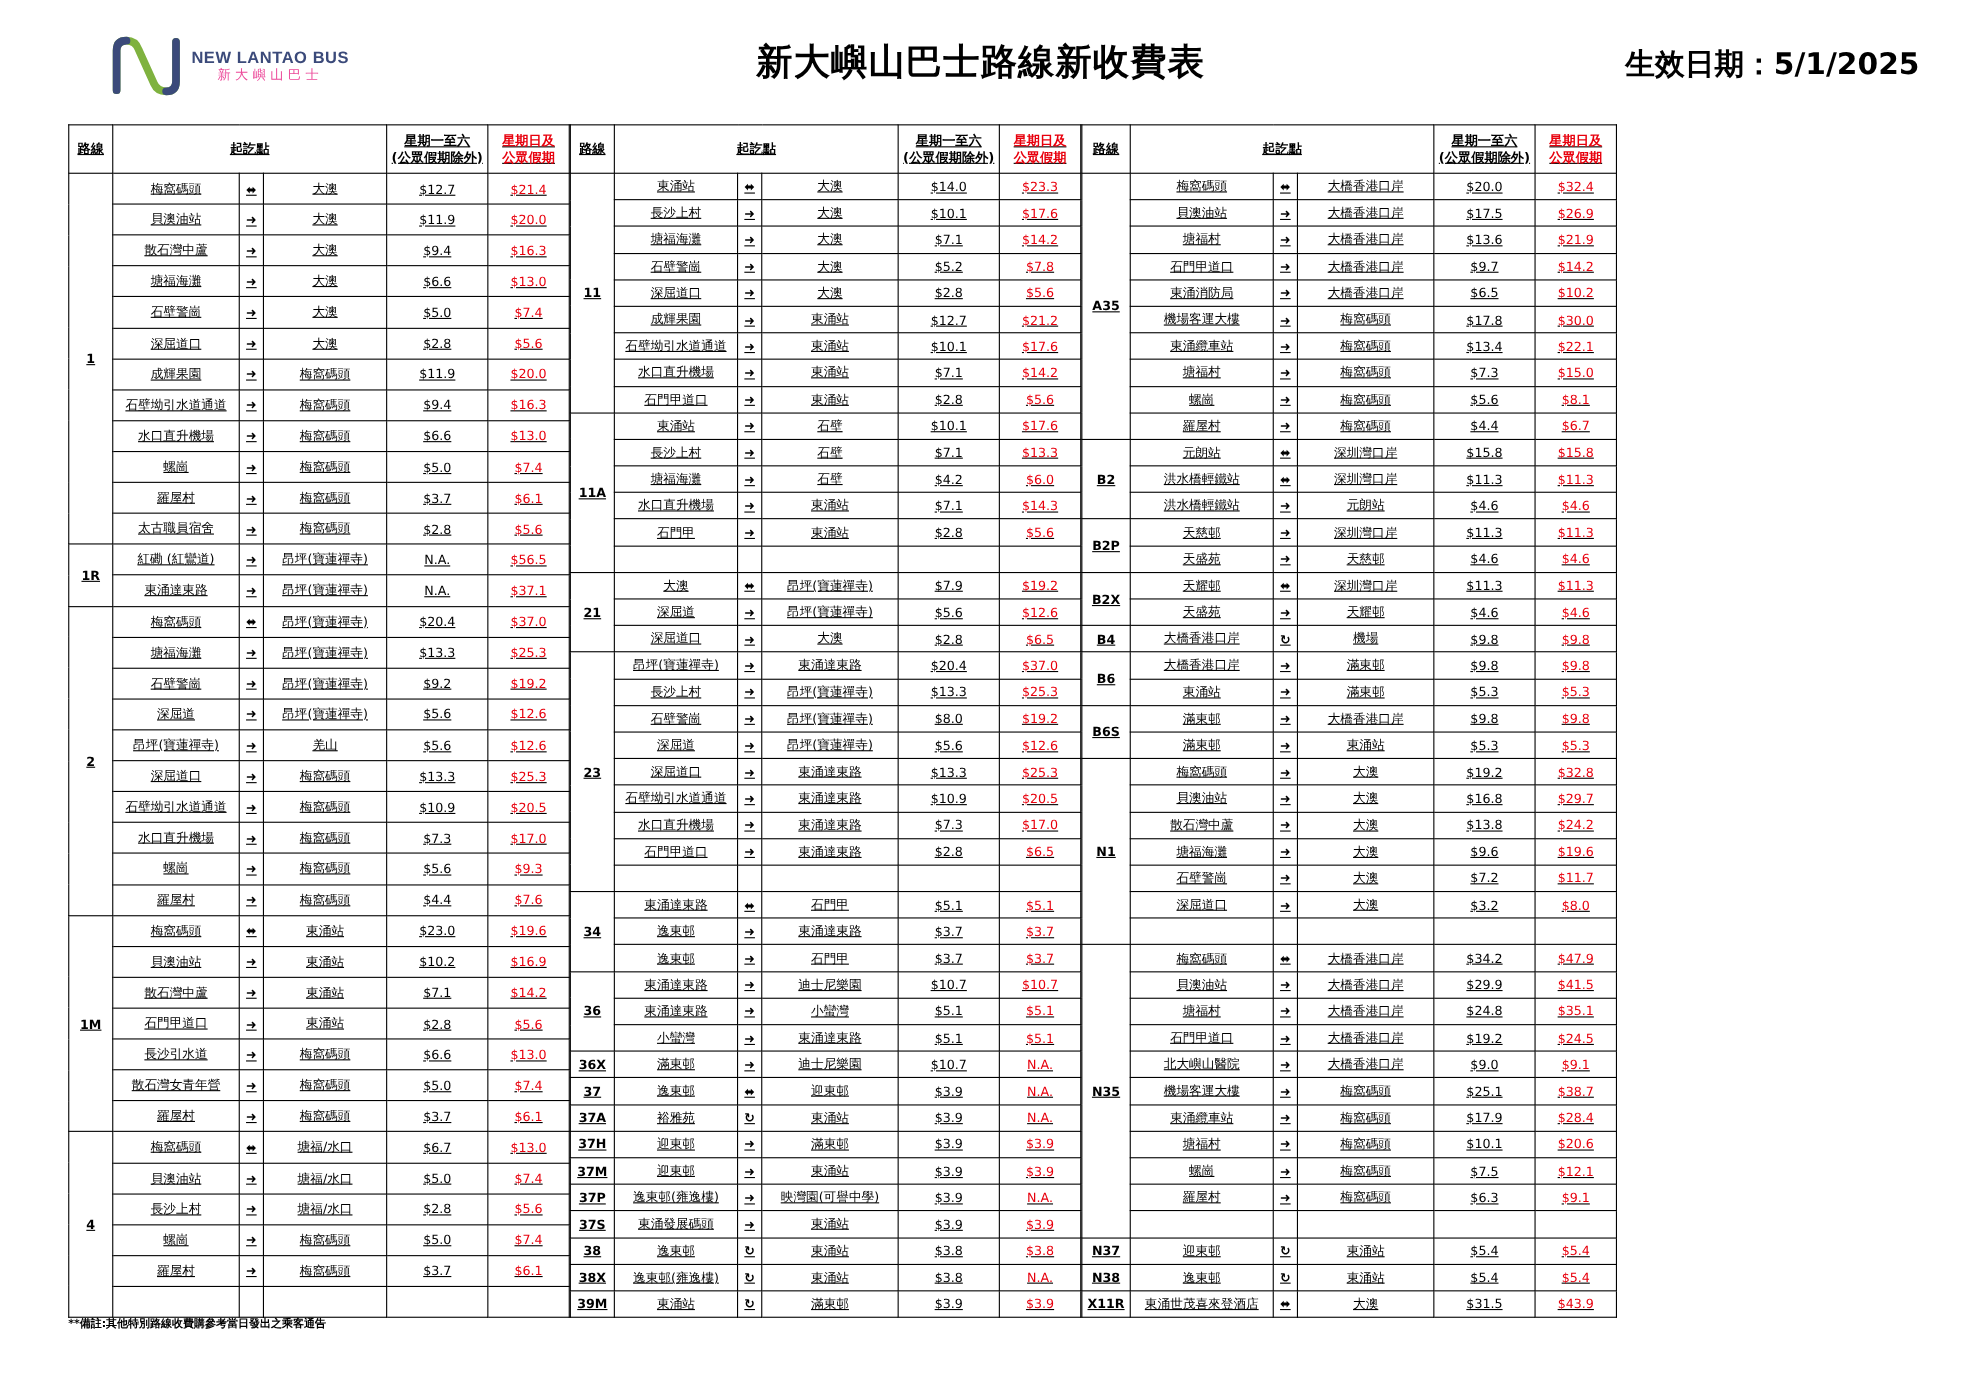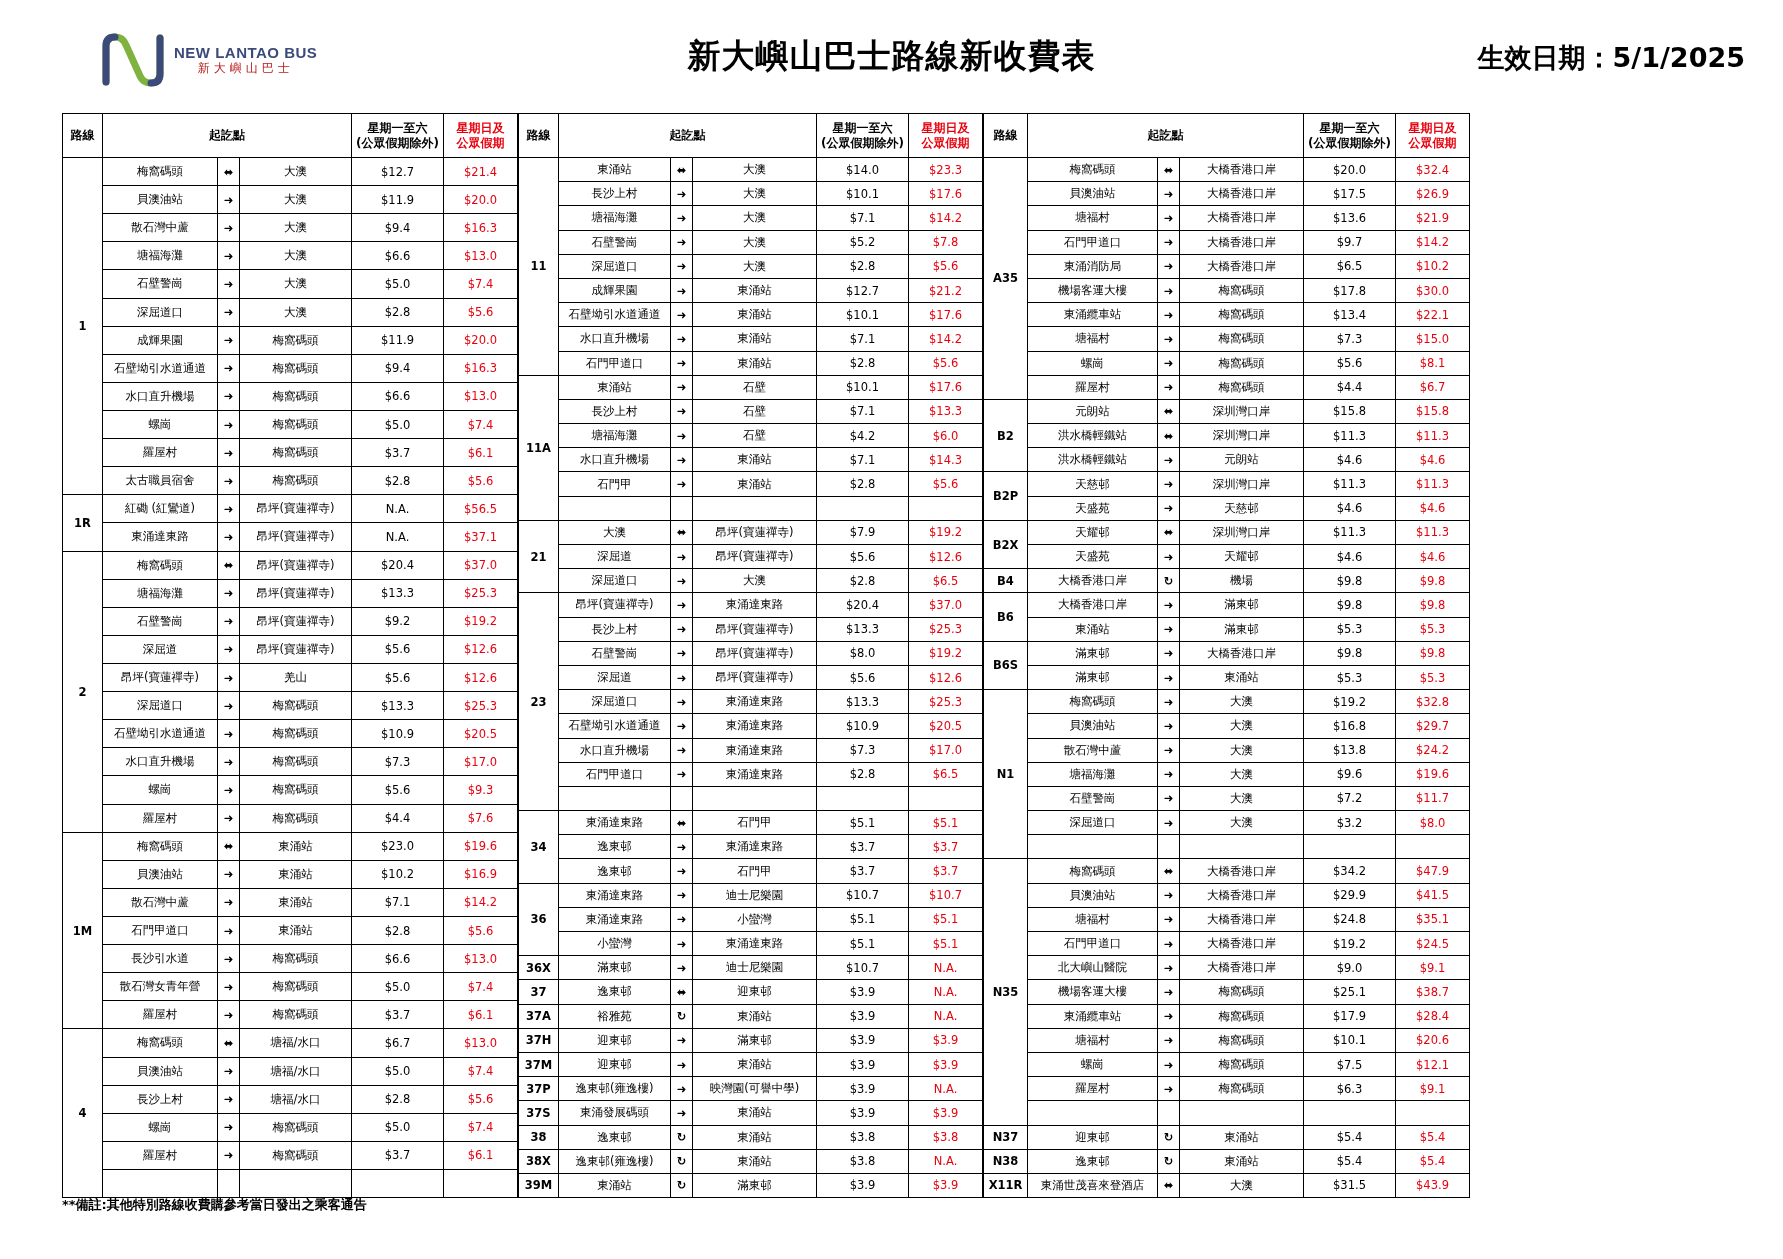--- a/index.html
+++ b/index.html
@@ -23,21 +23,21 @@
     position: absolute; left: 100px; top: 32px;
     display: flex; align-items: center; gap: 8px;
   }
   .logo-mark { width: 66px; height: 56px; }
   .logo-text { line-height: 1.15; text-align: center; }
   .logo-text .en {
     font-size: 15px; font-weight: bold; color: #3b4a7a;
     letter-spacing: .5px;
   }
   .logo-text .zh {
-    font-size: 12px; color: #b91c1c; letter-spacing: 4px;
+    font-size: 12px; color: #ec4899; letter-spacing: 4px;
   }
   .doc-title {
     position: absolute; left: 0; right: 0; top: 34px;
     text-align: center;
     font-size: 33px; font-weight: bold;
     font-family: "DejaVu Sans", sans-serif;
     letter-spacing: 1px;
   }
   .eff-date {
     position: absolute; right: 38px; top: 40px;
@@ -45,20 +45,21 @@
     font-family: "DejaVu Sans", sans-serif;
   }
 
   
   .sheet {
     position: absolute;
     left: 62px; top: 113px;
     width: 1660px;
     display: flex;
     gap: 0;
+    text-decoration: underline;
   }
   table.fare {
     border-collapse: collapse;
     table-layout: fixed;
     font-family: "DejaVu Sans", sans-serif;
   }
   table.fare th, table.fare td {
     border: 1px solid #000;
     font-size: 11.5px;
     padding: 0 2px;
@@ -75,21 +76,21 @@
     line-height: 1.25;
   }
   th.h-red, td.red { color: #e8000d; }
   .rte { font-weight: bold; font-size: 13px; }
   td.from { text-align: right; padding-right: 10px; }
   td.arrow { text-align: center; font-size: 13px; font-weight: bold; }
   td.to { text-align: left; padding-left: 12px; }
   .footnote {
     position: absolute;
     left: 62px; top: 1196px;
-    font-size: 13px; font-weight: bold;
+    font-size: 10px; font-weight: bold;
     font-family: "DejaVu Sans", sans-serif;
   }
 </style>
 </head>
 <body>
 
 <div class="header">
   <div class="logo-wrap">
     <svg class="logo-mark" viewBox="0 0 66 56">
       <path d="M6 50 L6 14 Q6 5 15 5 Q23 5 26 13 L40 44 Q43 51 51 51 Q60 51 60 42 L60 6" fill="none" stroke="#7fb23f" stroke-width="7" stroke-linecap="round"></path>

